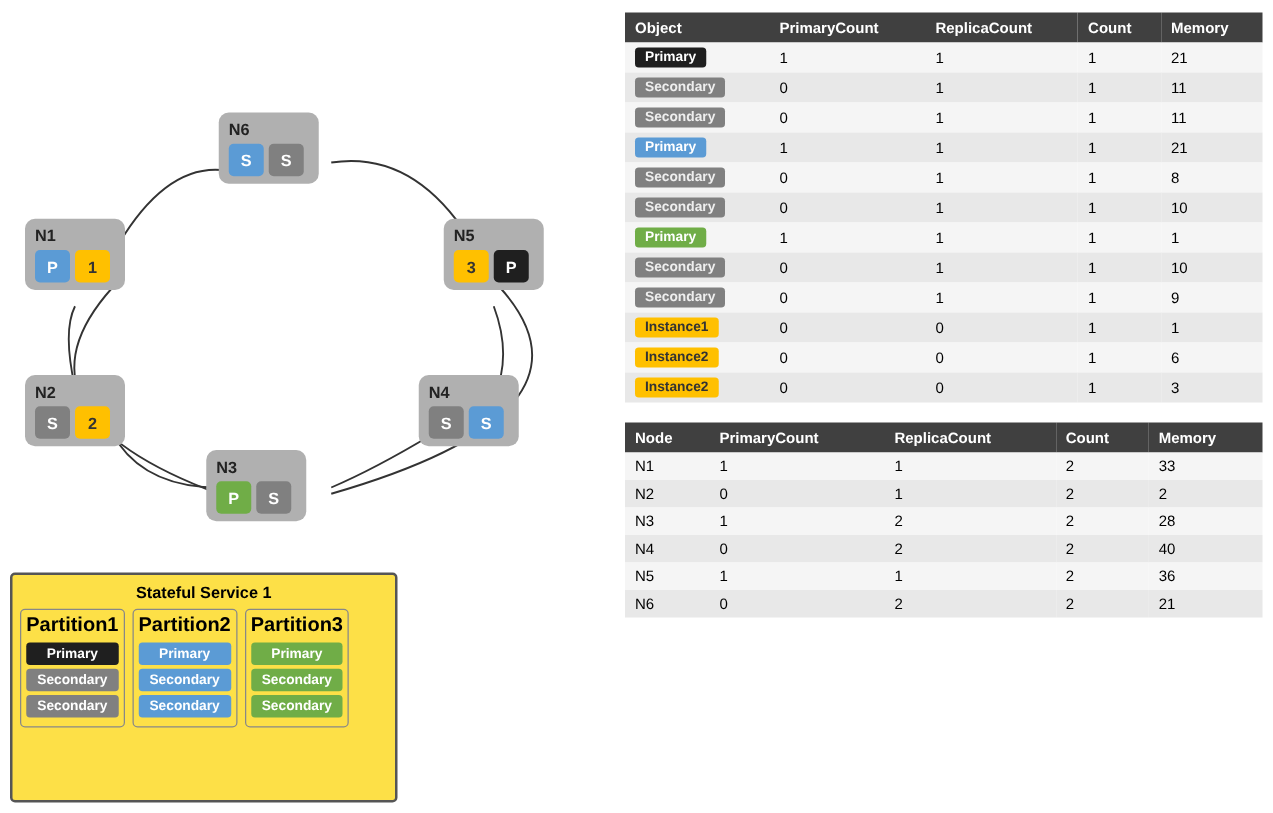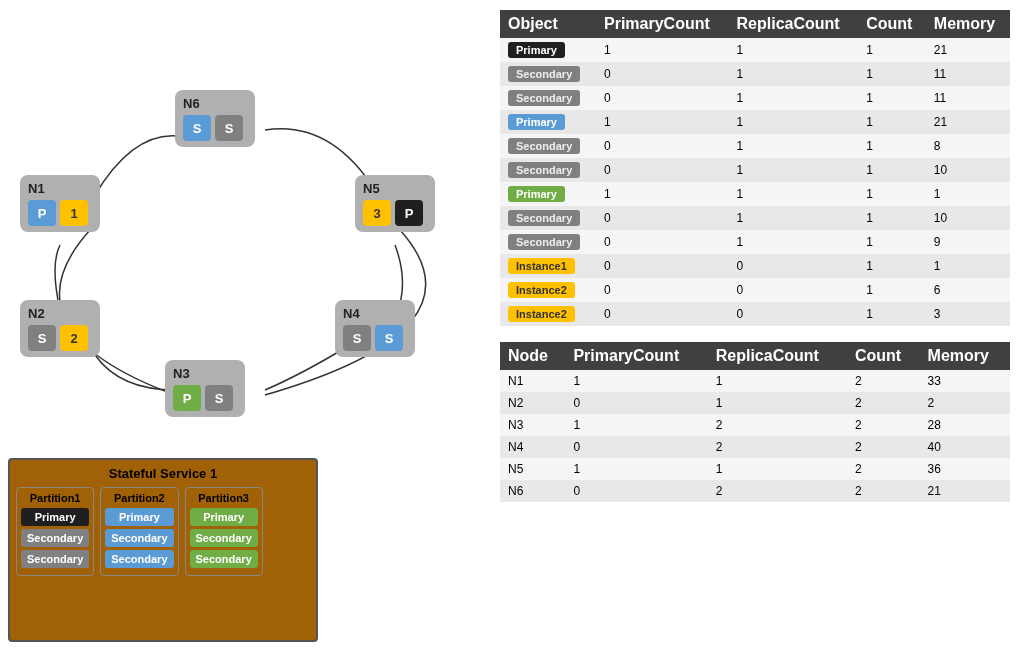--- a/index.html
+++ b/index.html
@@ -75,21 +75,21 @@
       height: 200px;
       display: flex;
       gap: 10px;
       padding: 8px;
     }
 
     .panel-box {
       border: 2px solid #555;
       border-radius: 4px;
       padding: 6px;
-      background: #a16207;
+      background: #fde047;
     }
     .panel-title {
       text-align: center;
       font-weight: bold;
       font-size: 13px;
       margin-bottom: 6px;
     }
 
     .partitions-container {
       display: flex;
@@ -97,21 +97,21 @@
     }
 
     .partition-col {
       border: 1.5px solid #888;
       border-radius: 4px;
       padding: 4px;
       min-width: 72px;
     }
     .partition-title {
       font-weight: bold;
-      font-size: 11px;
+      font-size: 16px;
       text-align: center;
       margin-bottom: 4px;
     }
 
     .legend-chip {
       border-radius: 3px;
       padding: 3px 6px;
       font-size: 11px;
       font-weight: bold;
       color: white;
@@ -145,21 +145,21 @@
       border-collapse: collapse;
       width: 100%;
       margin-bottom: 16px;
     }
     th {
       background: #404040;
       color: white;
       font-weight: bold;
       padding: 5px 8px;
       text-align: left;
-      font-size: 16px;
+      font-size: 12px;
     }
     td {
       padding: 4px 8px;
       font-size: 12px;
     }
     tr:nth-child(even) td { background: #e8e8e8; }
     tr:nth-child(odd) td { background: #f5f5f5; }
 
     .obj-badge {
       display: inline-block;

